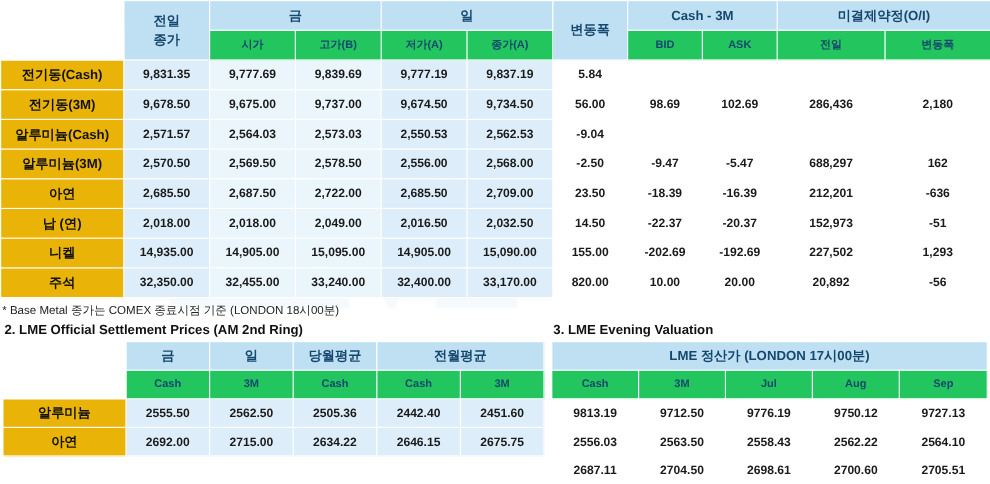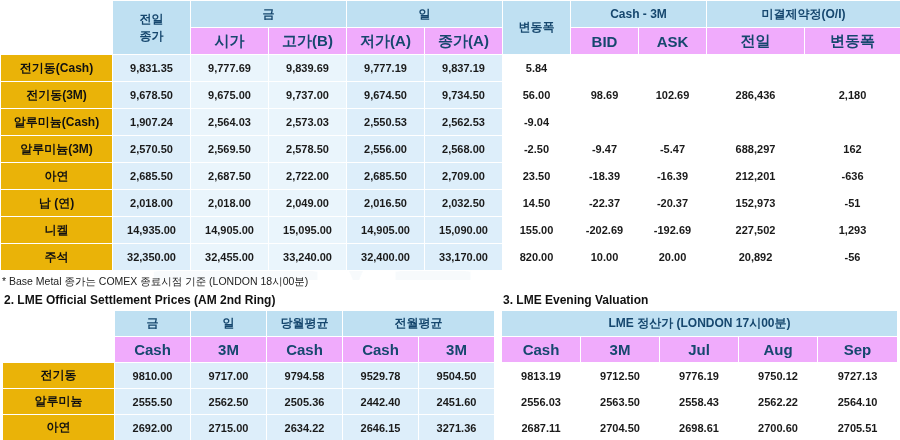--- a/index.html
+++ b/index.html
@@ -47,24 +47,24 @@
     color: #1a1a1a;
     white-space: nowrap;
   }
   .hdr-blue {
     background: #bfe0f2;
     color: #16476e;
     font-weight: bold;
     font-size: 12px;
   }
   .hdr-blue-sm {
-    background: #f0abfc;
+    background: #22c55e;
     color: #16476e;
     font-weight: bold;
-    font-size: 15px;
+    font-size: 10px;
     margin-left: 40px;
   }
   .rowlabel {
     background: #eab308;
     color: #111111;
     font-weight: bold;
     font-size: 12px;
     text-align: center;
   }
   .cell-white { background: #ffffff; }
@@ -166,21 +166,21 @@
         <td class="cell-blue">9,674.50</td>
         <td class="cell-blue">9,734.50</td>
         <td class="cell-white">56.00</td>
         <td class="cell-white">98.69</td>
         <td class="cell-white">102.69</td>
         <td class="cell-white">286,436</td>
         <td class="cell-white">2,180</td>
       </tr>
       <tr>
         <td class="rowlabel">알루미늄(Cash)</td>
-        <td class="cell-blue">1,907.24</td>
+        <td class="cell-blue">2,571.57</td>
         <td class="cell-lblue">2,564.03</td>
         <td class="cell-lblue">2,573.03</td>
         <td class="cell-blue">2,550.53</td>
         <td class="cell-blue">2,562.53</td>
         <td class="cell-white">-9.04</td>
         <td class="cell-white"></td>
         <td class="cell-white"></td>
         <td class="cell-white"></td>
         <td class="cell-white"></td>
       </tr>
@@ -278,42 +278,34 @@
         </tr>
         <tr>
           <td class="cell-white"></td>
           <td class="hdr-blue-sm">Cash</td>
           <td class="hdr-blue-sm">3M</td>
           <td class="hdr-blue-sm">Cash</td>
           <td class="hdr-blue-sm">Cash</td>
           <td class="hdr-blue-sm">3M</td>
         </tr>
         <tr>
-          <td class="rowlabel">전기동</td>
-          <td class="cell-blue">9810.00</td>
-          <td class="cell-blue">9717.00</td>
-          <td class="cell-blue">9794.58</td>
-          <td class="cell-blue">9529.78</td>
-          <td class="cell-blue">9504.50</td>
-        </tr>
-        <tr>
           <td class="rowlabel">알루미늄</td>
           <td class="cell-blue">2555.50</td>
           <td class="cell-blue">2562.50</td>
           <td class="cell-blue">2505.36</td>
           <td class="cell-blue">2442.40</td>
           <td class="cell-blue">2451.60</td>
         </tr>
         <tr>
           <td class="rowlabel">아연</td>
           <td class="cell-blue">2692.00</td>
           <td class="cell-blue">2715.00</td>
           <td class="cell-blue">2634.22</td>
           <td class="cell-blue">2646.15</td>
-          <td class="cell-blue">3271.36</td>
+          <td class="cell-blue">2675.75</td>
         </tr>
 
       </tbody>
         </table>
     </div>
 
     <div class="bottom-right">
       <div class="sec-title">3. LME Evening Valuation</div>
       <table class="tbl-bot">
         <colgroup>

